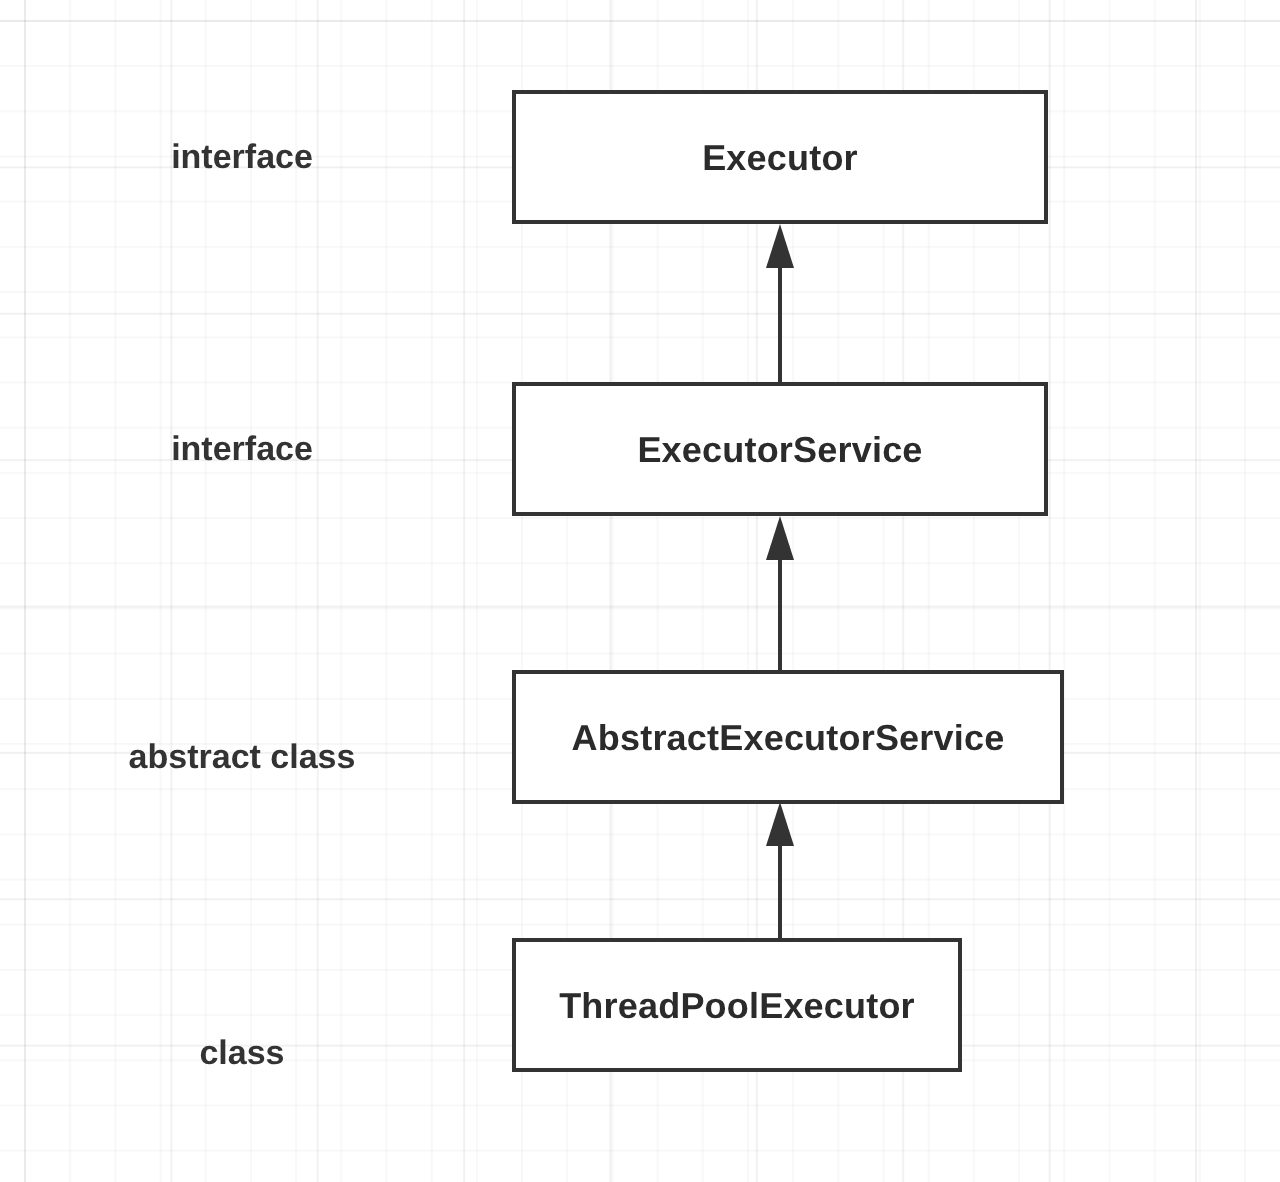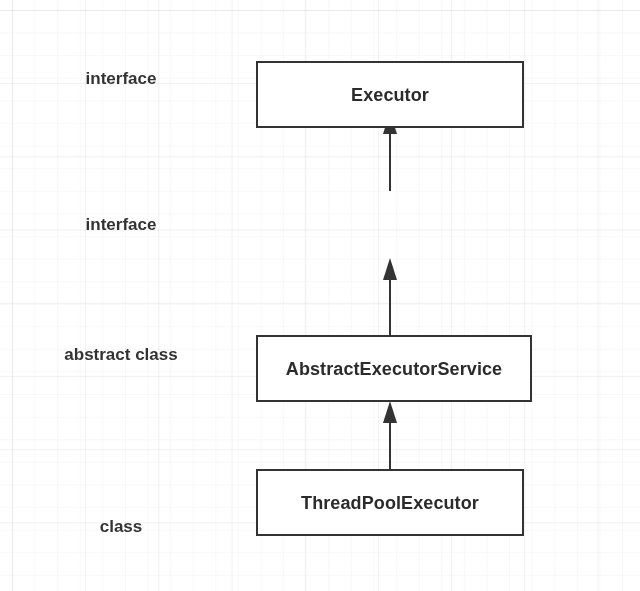--- a/index.html
+++ b/index.html
@@ -95,21 +95,21 @@
 <div id="canvas">
 
   <div class="stereotype" style="left:21px; top:45px; width:200px; height:67px;">
     <span>interface</span>
   </div>
 
   <div class="stereotype" style="left:21px; top:191px; width:200px; height:67px;">
     <span>interface</span>
   </div>
 
-  <div class="stereotype" style="left:21px; top:321px; width:200px; height:67px;">
+  <div class="stereotype" style="left:21px; top:345px; width:200px; height:67px;">
     <span>abstract class</span>
   </div>
 
   <div class="stereotype" style="left:21px; top:493px; width:200px; height:67px;">
     <span>class</span>
   </div>
 
   <div class="connector" style="left:256px; top:112px; width:268px; height:79px;">
     <div class="head"></div>
     <div class="shaft" style="top:18px; height:61px;"></div>
@@ -118,26 +118,29 @@
   <div class="connector" style="left:256px; top:258px; width:268px; height:77px;">
     <div class="head"></div>
     <div class="shaft" style="top:18px; height:59px;"></div>
   </div>
 
   <div class="connector" style="left:256px; top:401px; width:268px; height:68px;">
     <div class="head"></div>
     <div class="shaft" style="top:18px; height:50px;"></div>
   </div>
 
-  <div class="uml-box" style="left:256px; top:45px; width:268px; height:67px;margin-top:16px;">
+  <div class="uml-box" style="left:256px; top:45px; width:268px; height:67px;">
     <span class="box-label">Executor</span>
   </div>
 
+  <div class="uml-box" style="left:256px; top:191px; width:268px; height:67px;">
+    <span class="box-label">ExecutorService</span>
+  </div>
 
   <div class="uml-box" style="left:256px; top:335px; width:276px; height:67px;">
     <span class="box-label">AbstractExecutorService</span>
   </div>
 
-  <div class="uml-box" style="left:256px; top:469px; width:268px; height:67px;">
+  <div class="uml-box" style="left:256px; top:469px; width:225px; height:67px;">
     <span class="box-label">ThreadPoolExecutor</span>
   </div>
 
 </div>
 
 </body></html>

